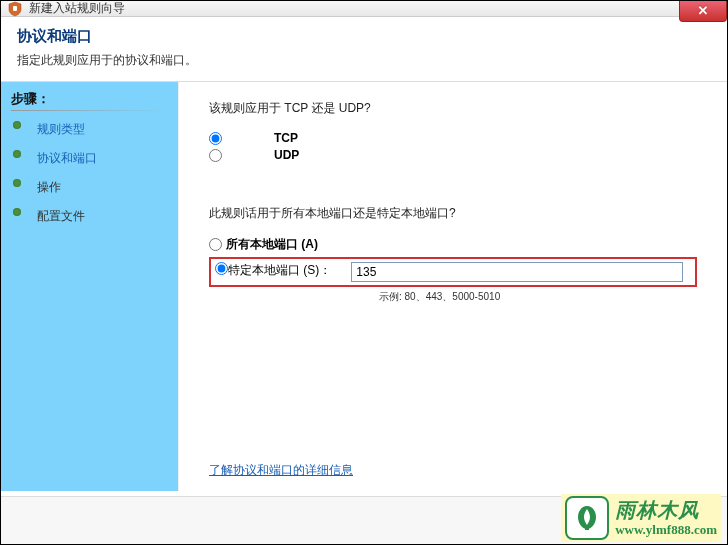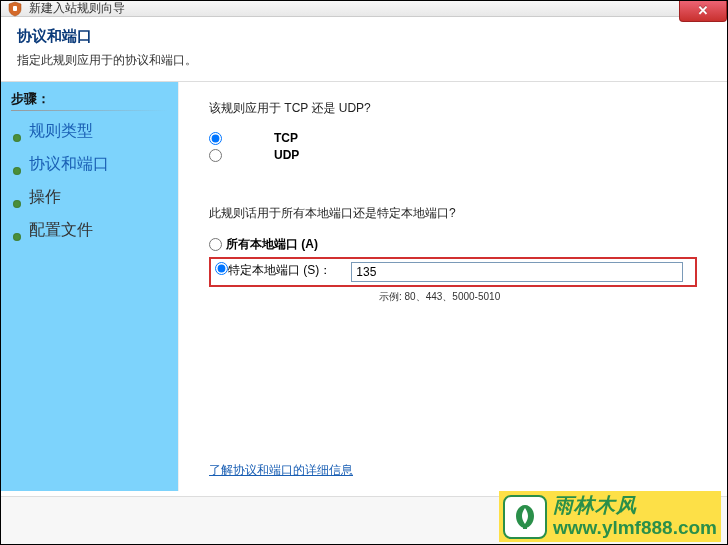--- a/index.html
+++ b/index.html
@@ -66,24 +66,25 @@
     .sidebar-heading { font-weight: bold; color: #111; margin-bottom: 4px; font-size: 13px; }
     .sidebar-heading::after {
       content: "";
       display: block;
       height: 1px;
       background: linear-gradient(to right, #999, transparent);
       margin-top: 2px;
     }
     .step-item {
       display: flex;
-      align-items: flex-end;
+      align-items: flex-start;
       padding: 6px 2px;
       color: #333;
-      font-size: 16px;
+      font-size: 12px;
+      gap: 8px;
     }
     .step-item.active { color: #1a5fb4; }
     .bullet {
       width: 8px; height: 8px;
       border-radius: 50%;
       background: #4a8f3a;
       margin-right: 8px;
       box-shadow: inset 0 0 2px rgba(0,0,0,.3);
     }
     .content {
@@ -153,37 +154,37 @@
       margin-left: 8px;
       font-size: 12px;
       padding: 0 8px;
       cursor: pointer;
     }
     .watermark {
       position: absolute;
       bottom: 2px; right: 6px;
       display: flex;
       align-items: center;
-      background: #fde047;
+      background: #fef9c3;
       padding: 2px 4px;
       z-index: 10;
     }
     .wm-logo {
       width: 44px; height: 44px;
       border: 2px solid #2a8f4a;
       border-radius: 8px;
       display: flex;
       align-items: center;
       justify-content: center;
       margin-right: 6px;
       background: #fff;
     }
     .wm-text { line-height: 1.2; }
     .wm-main { color: #2a8f4a; font-size: 20px; font-weight: bold; font-style: italic; letter-spacing: 1px; }
-    .wm-sub { color: #2a8f4a; font-size: 19px; font-weight: bold; }
+    .wm-sub { color: #2a8f4a; font-size: 13px; font-weight: bold; font-family: Liberation Serif, serif; }
   </style>
 </head>
 <body>
 
 <div class="titlebar">
   <span class="titlebar-icon">
     <svg width="16" height="16" viewBox="0 0 16 16">
       <path d="M8 1 L14 3 L14 8 C14 12 11 14 8 15 C5 14 2 12 2 8 L2 3 Z" fill="#d46a2a" stroke="#a04810" stroke-width="0.5"></path>
       <rect x="6" y="5" width="4" height="5" fill="#fff" rx="1"></rect>
     </svg>

